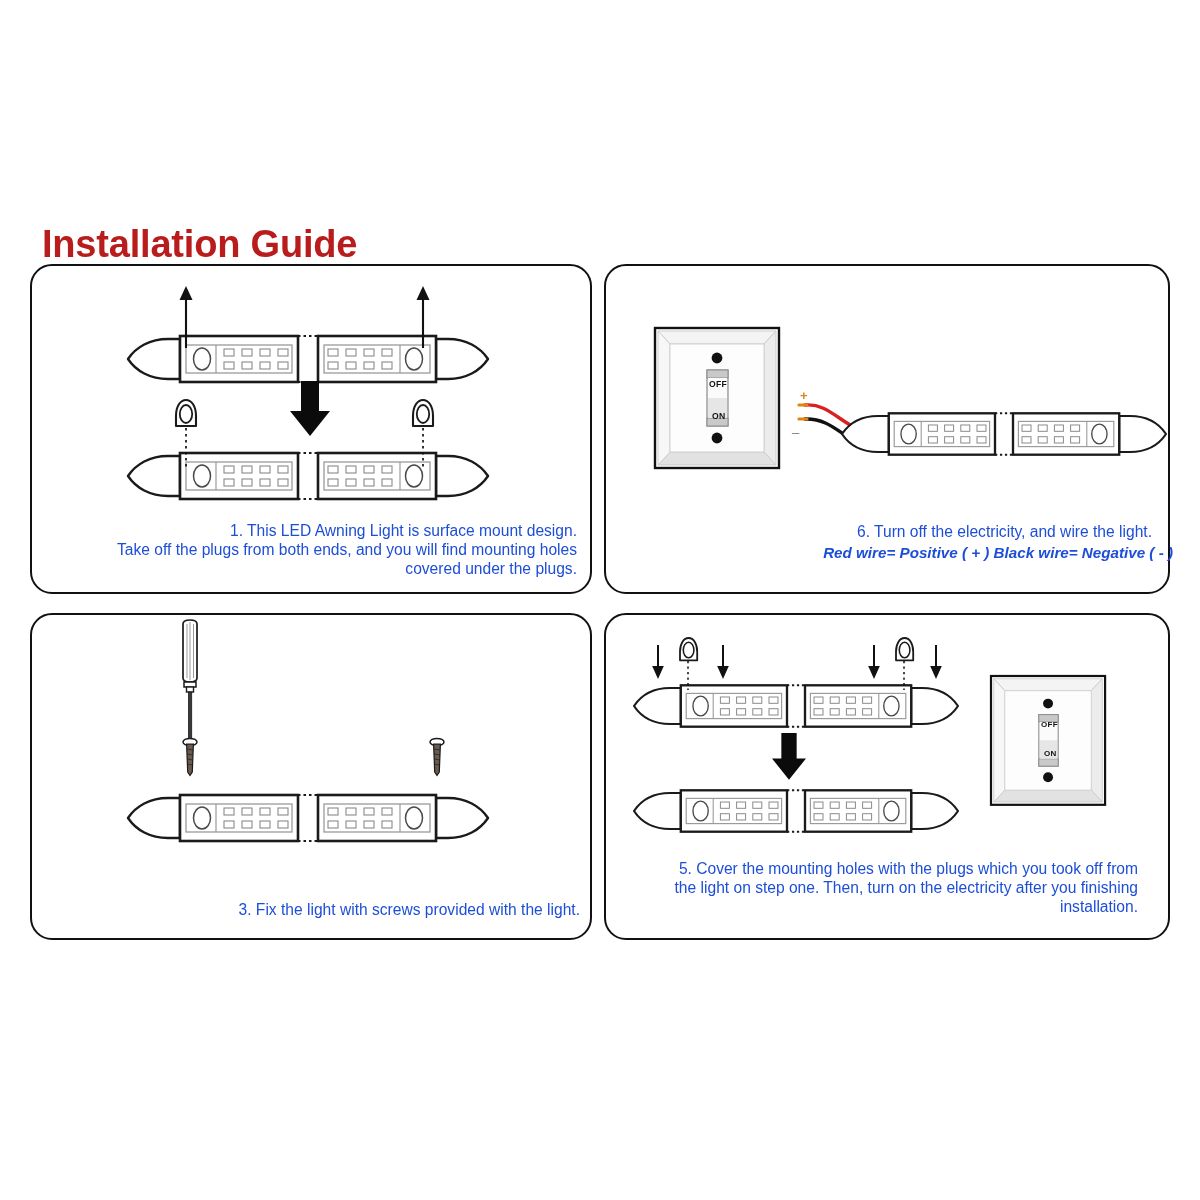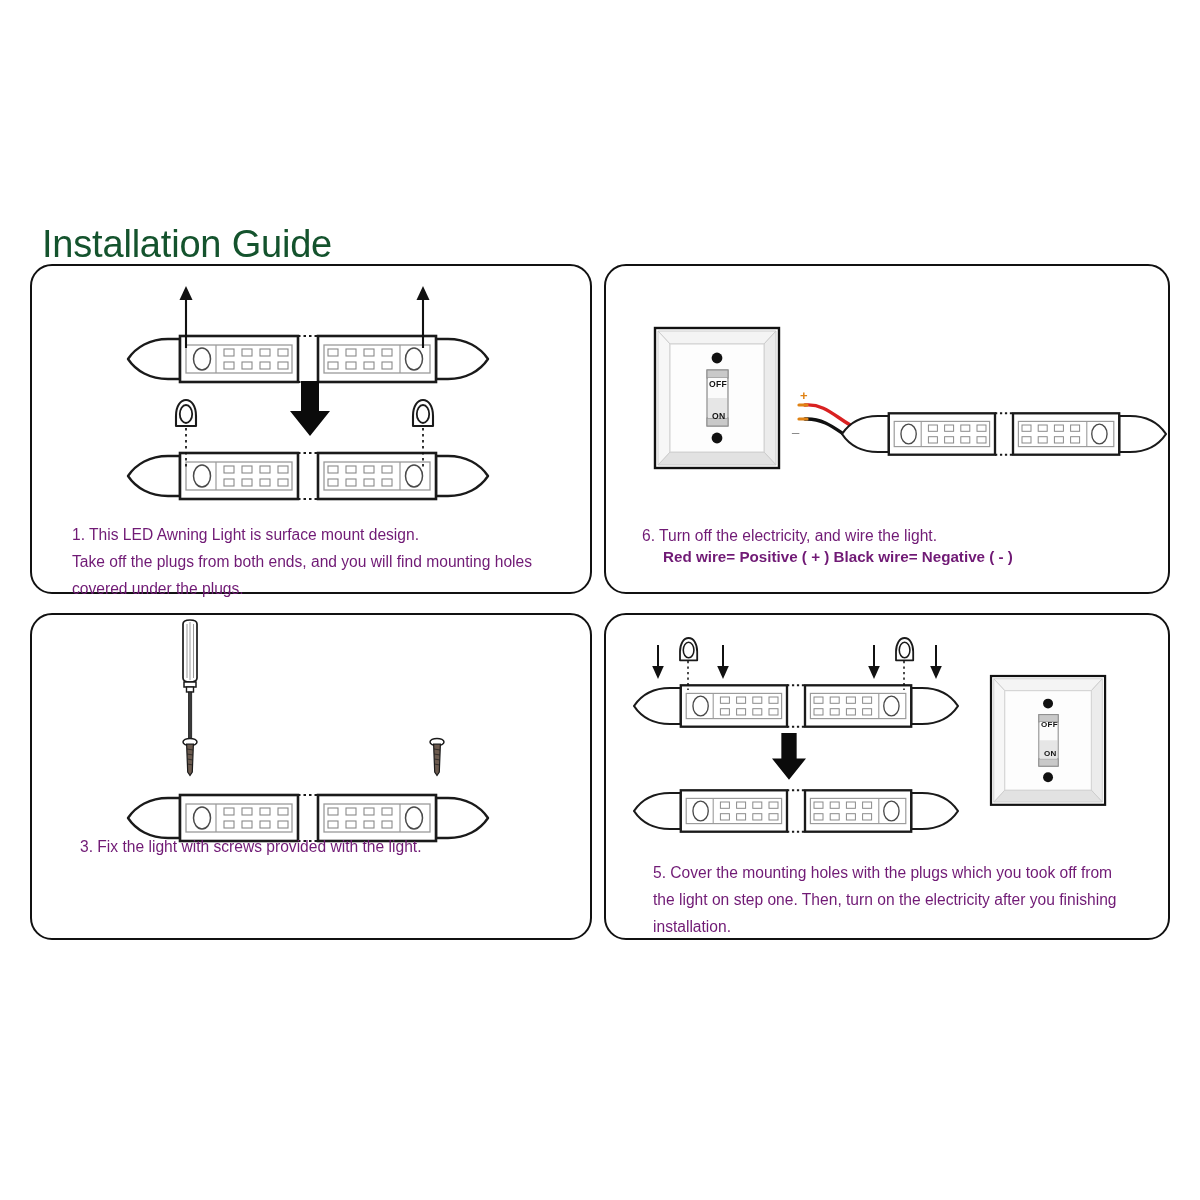--- a/index.html
+++ b/index.html
@@ -20,53 +20,55 @@
     position: absolute;
     left: 0; top: 0;
     width: 1200px;
     height: 1200px;
   }
   #title {
     position: absolute;
     left: 42px;
     top: 196px;
     font-size: 38px;
-    font-weight: normal;
+    font-weight: bold;
     letter-spacing: -0.2px;
-    color: #14532d;
+    color: #b91c1c;
     line-height: 46px;
     white-space: nowrap;
   }
   .panel {
     position: absolute;
     border: 2.5px solid #111111;
     border-radius: 22px;
     background: #ffffff;
     box-sizing: border-box;
   }
   #panel-1 { left: 30px;  top: 264px; width: 562px; height: 330px; }
   #panel-2 { left: 604px; top: 264px; width: 566px; height: 330px; }
   #panel-3 { left: 30px;  top: 613px; width: 562px; height: 327px; }
   #panel-4 { left: 604px; top: 613px; width: 566px; height: 327px; }
 
   .caption {
     position: absolute;
     font-size: 15.6px;
-    line-height: 27px;
-    color: #701a75;
+    line-height: 19px;
+    color: #1d4ed8;
     white-space: pre-line;
+    text-align: right;
   }
   .caption.sub {
+    font-style: italic;
     font-weight: bold;
     font-size: 15.2px;
   }
   #cap-1 { left: 72px;  top: 521px; width: 505px; }
   #cap-2 { left: 642px; top: 522px; width: 510px; }
   #cap-2b{ left: 663px; top: 543px; width: 510px; }
-  #cap-3 { left: 80px;  top: 833px; width: 500px; }
+  #cap-3 { left: 80px;  top: 900px; width: 500px; }
   #cap-4 { left: 653px; top: 859px; width: 485px; }
 
   .svg-layer {
     position: absolute;
     left: 0; top: 0;
     width: 1200px;
     height: 1200px;
     pointer-events: none;
   }
 </style>

